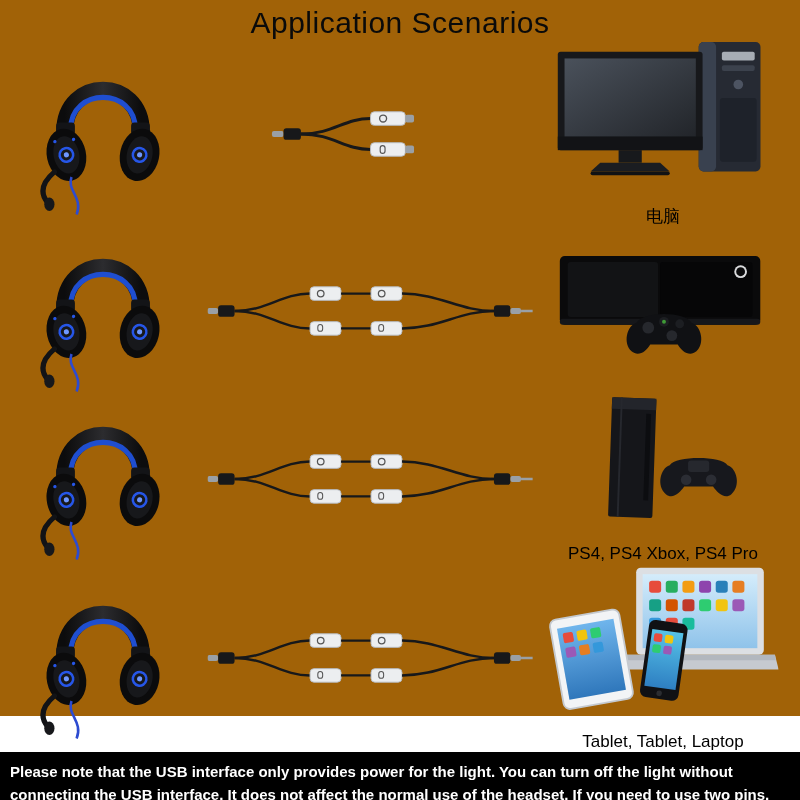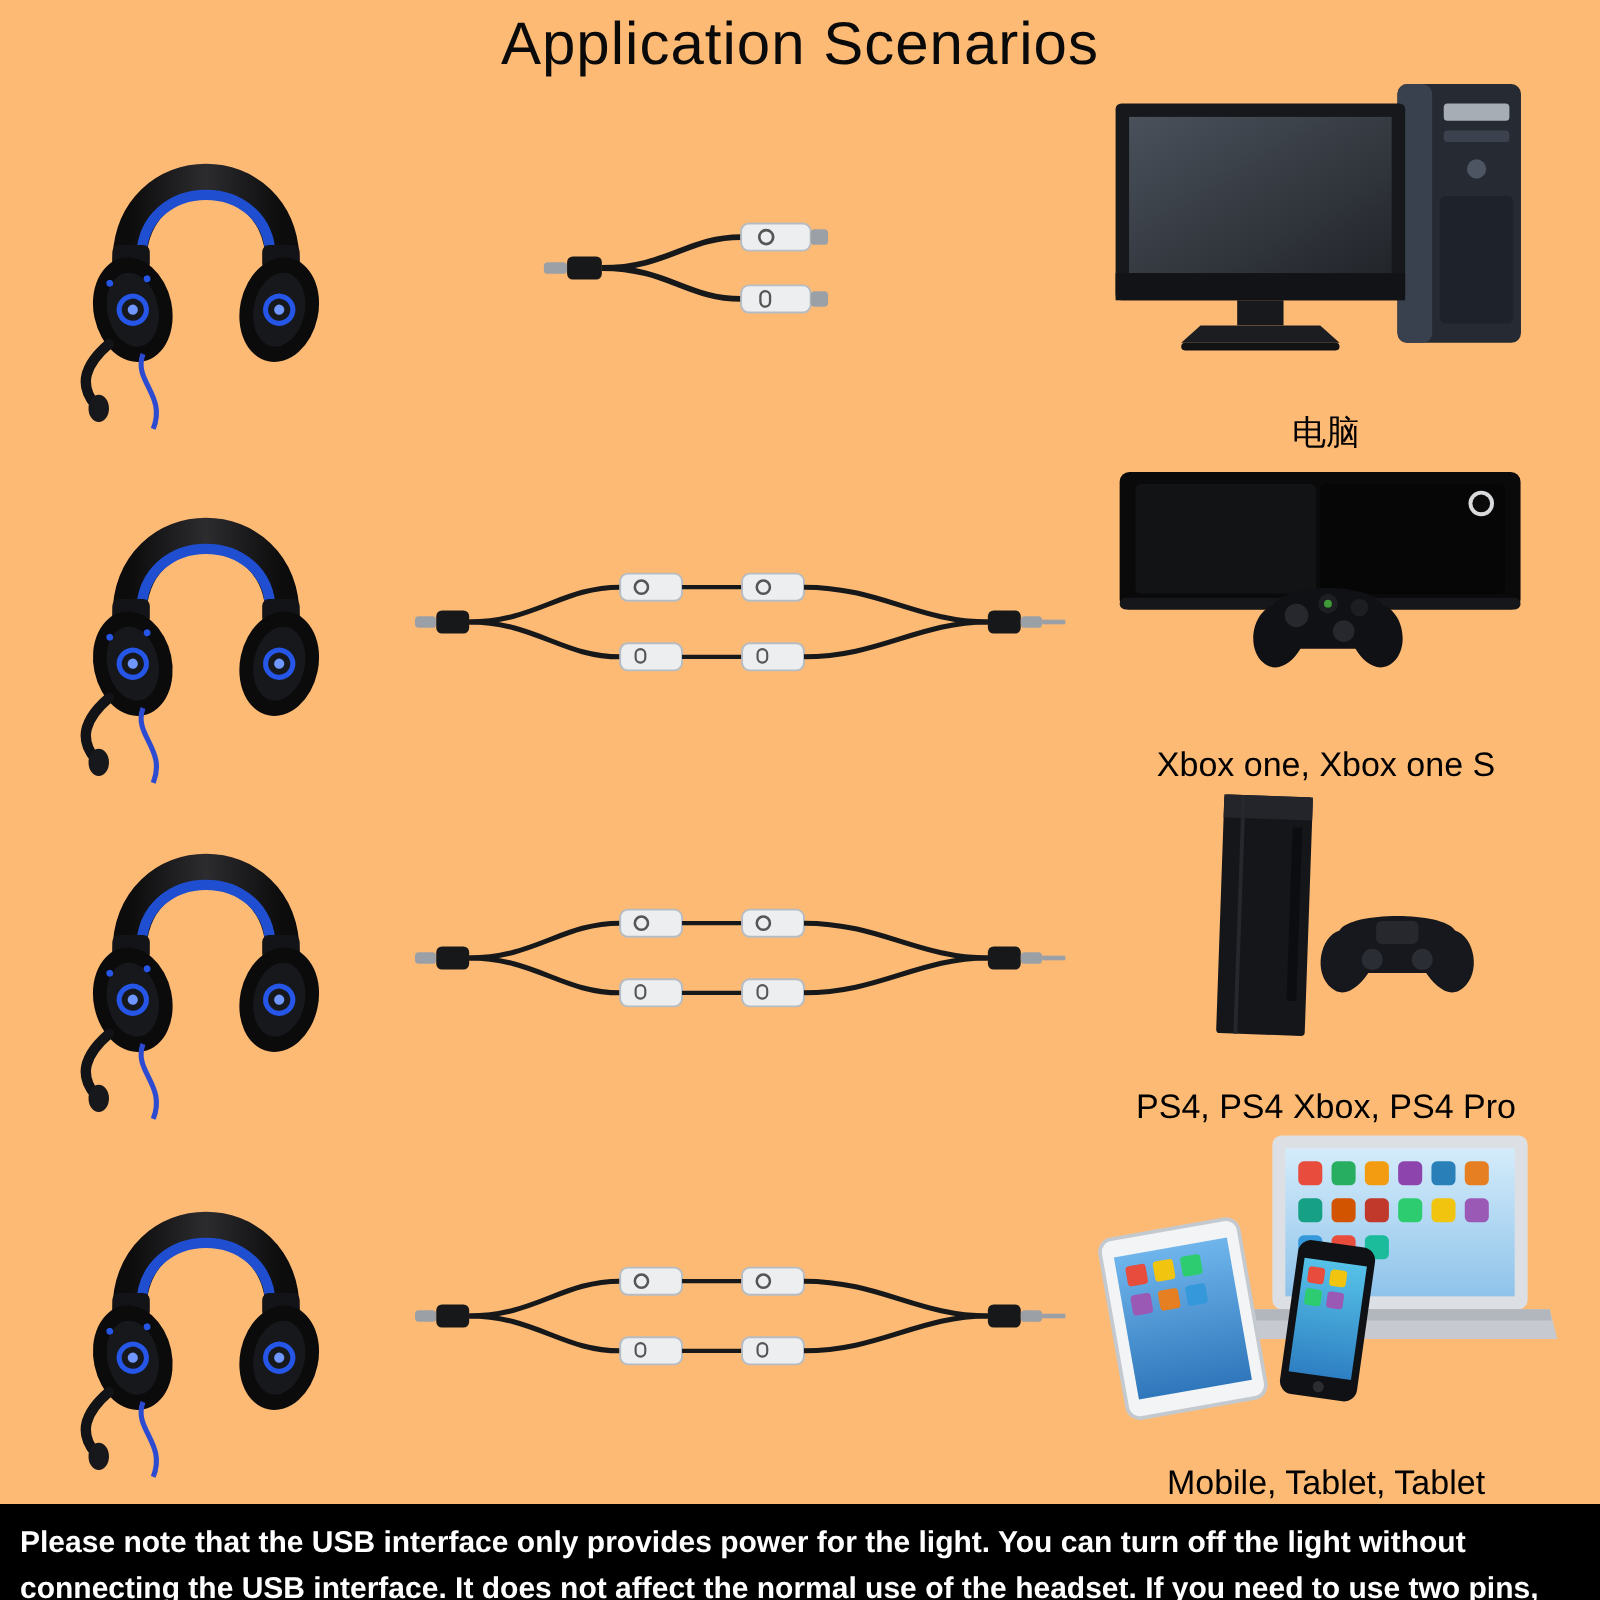--- a/index.html
+++ b/index.html
@@ -2,21 +2,21 @@
 <html><head>
 <meta charset="utf-8">
 <style>
   * { margin:0; padding:0; box-sizing:border-box; }
   html,body { background:#fff; }
   body {
     width:800px; height:800px;
     font-family:"Liberation Sans", sans-serif;
     overflow:hidden;
   }
-  .page { width:800px; height:800px; display:flex; flex-direction:column; background:#fdba74; }
+  .page { width:800px; height:716px; display:flex; flex-direction:column; background:#a16207; }
   .title {
     text-align:center; font-size:30px; font-weight:500; color:#0a0a0a;
     padding-top:6px; letter-spacing:.5px; height:44px;
   }
   .rows { flex:1; display:flex; flex-direction:column; }
   .row { flex:1; display:flex; align-items:center; }
   .col-headset { width:205px; display:flex; justify-content:center; align-items:center; }
   .col-cable  { flex:1; display:flex; justify-content:center; align-items:center; }
   .col-device { width:262px; display:flex; flex-direction:column; align-items:center; justify-content:center; padding-right:12px; }
   .device-label { font-size:17px; color:#000; margin-top:20px; white-space:nowrap; }
@@ -236,21 +236,20 @@
       </div>
       <div class="col-cable">
         <svg width="330" height="60" viewBox="0 0 340 62">
             <use href="#cable-double-sym"></use>
           </svg>
       </div>
       <div class="col-device">
         <svg width="226" height="123" viewBox="0 0 230 125">
             <use href="#xbox-sym"></use>
           </svg>
-        <div class="device-label">Xbox one, Xbox one S</div>
       </div>
     </div>
 
     <div class="row">
       <div class="col-headset">
         <svg width="138" height="166" viewBox="0 0 150 195">
             <use href="#headset-sym"></use>
           </svg>
       </div>
       <div class="col-cable">
@@ -274,20 +273,20 @@
       </div>
       <div class="col-cable">
         <svg width="330" height="60" viewBox="0 0 340 62">
             <use href="#cable-double-sym"></use>
           </svg>
       </div>
       <div class="col-device">
         <svg width="232" height="148" viewBox="0 0 250 160">
             <use href="#mobile-sym"></use>
           </svg>
-        <div class="device-label">Mobile, Tablet, Tablet</div>
+        <div class="device-label">Tablet, Tablet, Laptop</div>
       </div>
     </div>
 
   </div>
 
   <div class="note">Please note that the USB interface only provides power for the light. You can turn off the light without connecting the USB interface. It does not affect the normal use of the headset. If you need to use two pins, please contact to purchase a two-way cable.</div>
 </div>
 
 </body></html>

